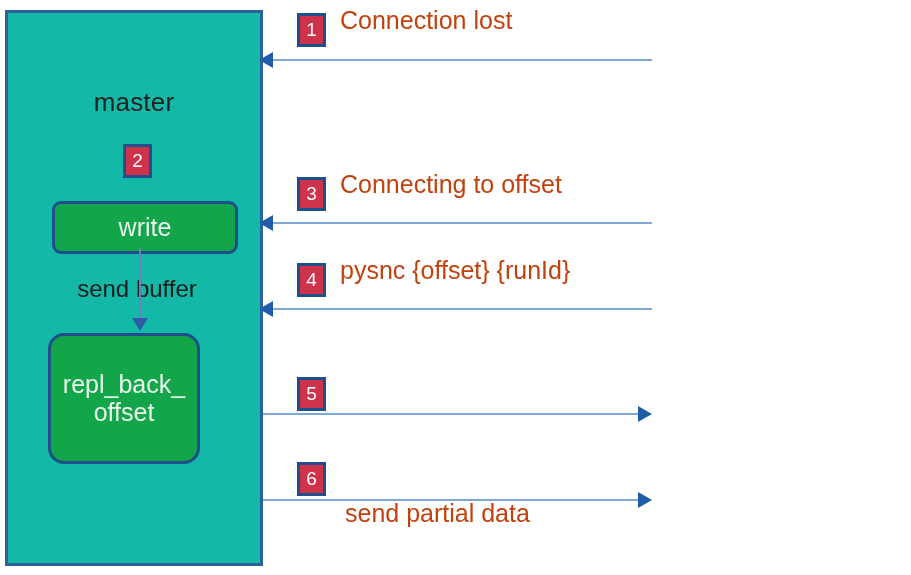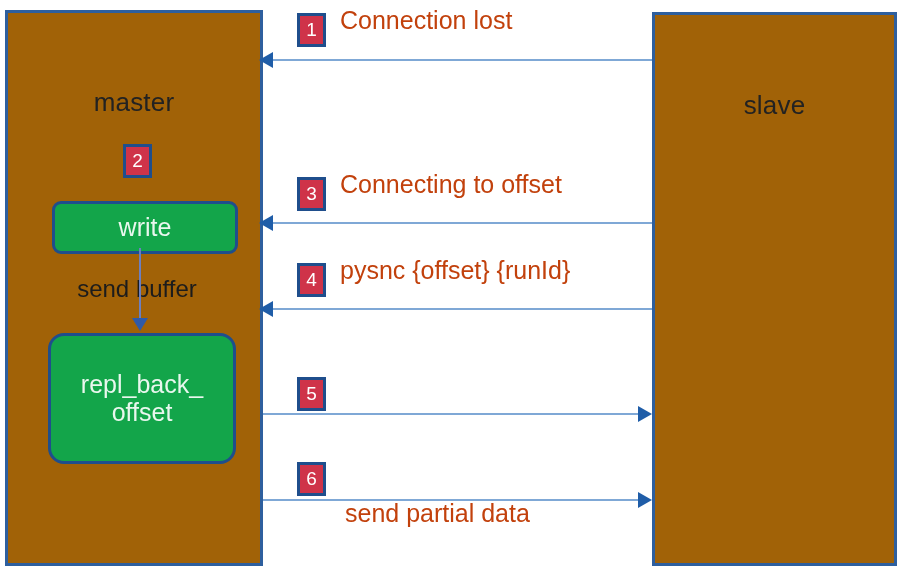--- a/index.html
+++ b/index.html
@@ -12,21 +12,21 @@
     width: 911px;
     height: 575px;
     background: #ffffff;
     font-family: "Liberation Sans", sans-serif;
     overflow: hidden;
   }
 
   
   .node-box {
     position: absolute;
-    background: #a16207;
+    background: #14b8a6;
     border: 3px solid #2e5f9e;
     box-sizing: border-box;
   }
   .node-box.master { left: 5px;  top: 10px; width: 258px; height: 556px; }
   .node-box.slave  { left: 652px; top: 12px; width: 245px; height: 554px; }
 
   .node-label {
     position: absolute;
     width: 100%;
     text-align: center;
@@ -49,21 +49,21 @@
     text-align: center;
     color: #e9f7ee;
     line-height: 1.1;
   }
   .green-box.write {
     left: 44px; top: 188px; width: 186px; height: 53px;
     border-radius: 9px;
     font-size: 25px;
   }
   .green-box.repl {
-    left: 40px; top: 320px; width: 188px; height: 131px;
+    left: 40px; top: 320px; width: 152px; height: 131px;
     border-radius: 16px;
     font-size: 25px;
   }
 
   
   .inner-caption {
     position: absolute;
     left: 0; width: 258px;
     text-align: center;
     font-size: 24px;
@@ -149,23 +149,20 @@
     <div class="v-arrow-head"></div>
 
     <div class="green-box repl">
       <div>
         <span>repl_back_</span><br>
         <span>offset</span>
       </div>
     </div>
   </div>
 
-  <div class="node-box slave">
-    <div class="node-label slave-lbl">slave</div>
-  </div>
 
   <div class="badge" style="left:297px; top:13px;">1</div>
   <div class="msg-label" style="left:340px; top:6px;">Connection lost</div>
   <div class="msg-line" style="left:272px; top:59px; width:380px;"></div>
   <div class="arrow-head-left" style="left:259px; top:52px;"></div>
 
   <div class="badge" style="left:297px; top:177px;">3</div>
   <div class="msg-label" style="left:340px; top:170px;">Connecting to offset</div>
   <div class="msg-line" style="left:272px; top:222px; width:380px;"></div>
   <div class="arrow-head-left" style="left:259px; top:215px;"></div>

